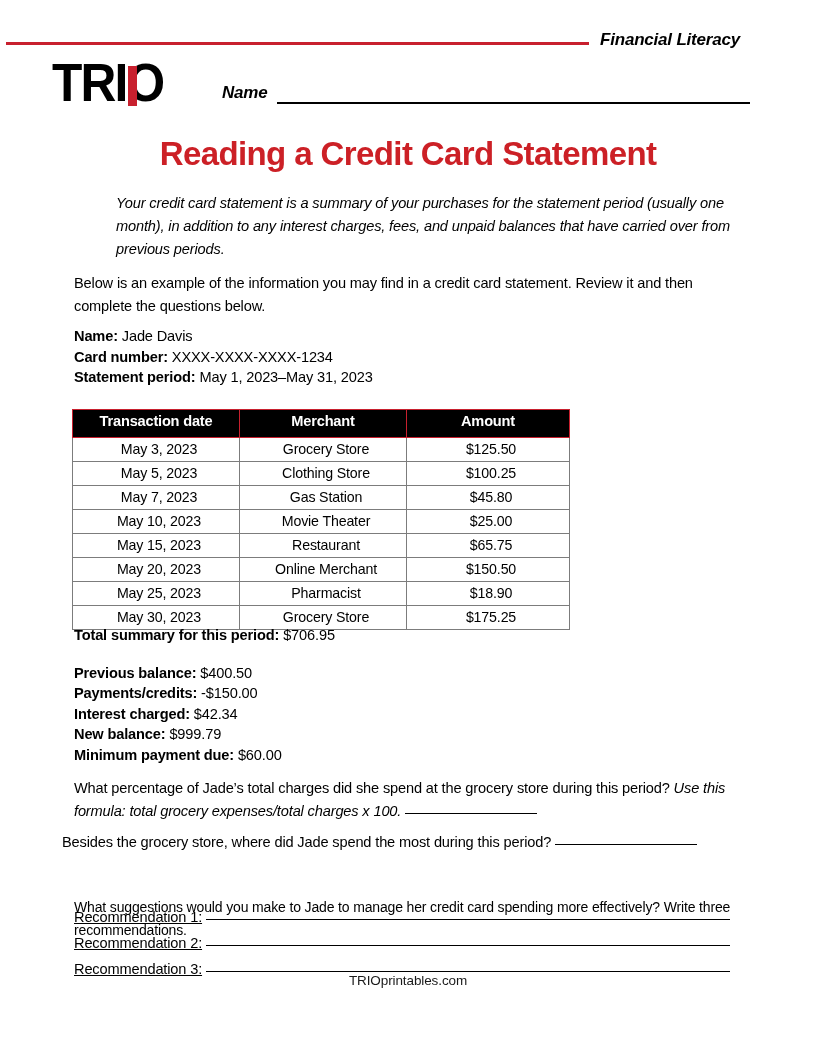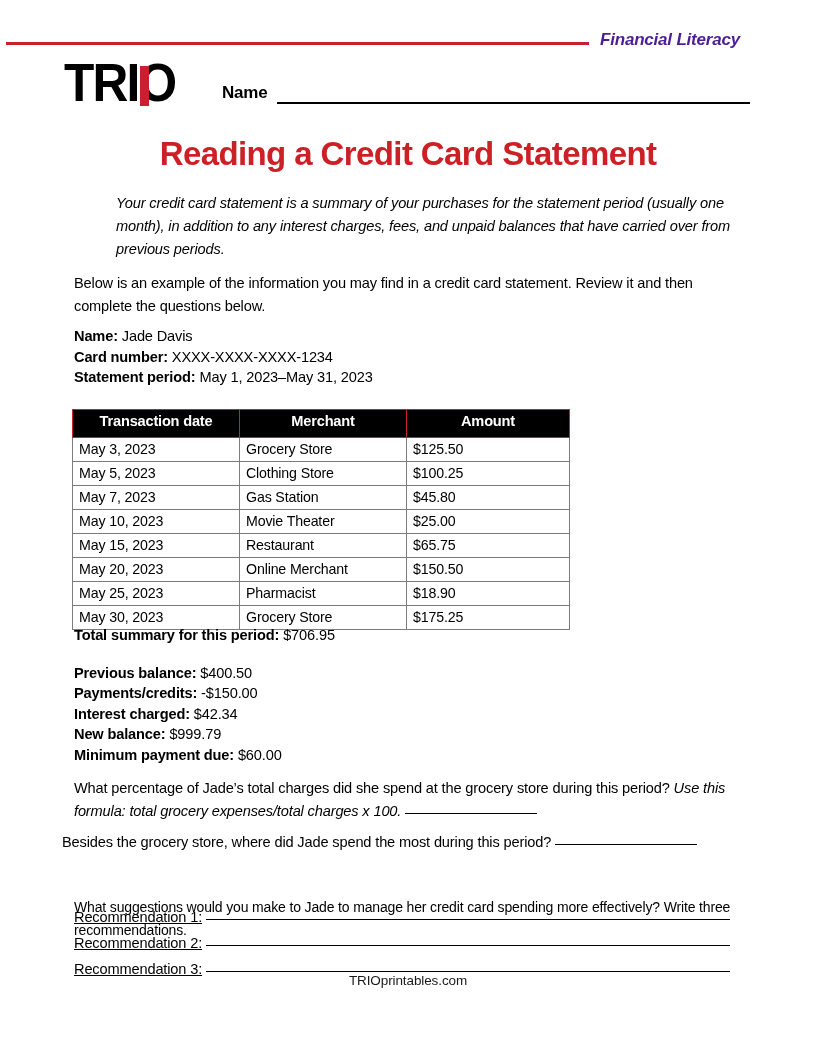--- a/index.html
+++ b/index.html
@@ -41,28 +41,28 @@
   }
   .header-subject {
     position: absolute;
     left: 600px;
     top: 30px;
     width: 210px;
     font-size: 17px;
     font-weight: bold;
     font-style: italic;
     letter-spacing: -0.2px;
-    color: #4c1d95;
+    color: #000000;
     white-space: nowrap;
   }
 
   
   .logo {
     position: absolute;
-    left: 64px;
+    left: 52px;
     top: 62px;
     width: 134px;
     height: 46px;
   }
   .logo-text {
     position: absolute;
     left: 0;
     top: -6px;
     font-family: "Liberation Sans", sans-serif;
     font-size: 54px;
@@ -84,20 +84,21 @@
   }
 
   
   .name-label {
     position: absolute;
     left: 222px;
     top: 83px;
     font-size: 17px;
     font-weight: bold;
     letter-spacing: -0.2px;
+    font-style: italic;
   }
   .name-rule {
     position: absolute;
     left: 277px;
     top: 102px;
     width: 473px;
     height: 2px;
     background: #000000;
   }
 
@@ -165,20 +166,21 @@
     text-align: center;
     padding: 3px 0 8px 0;
     border: 1px solid #c8202e;
   }
   .txn-table td {
     font-size: 14.2px;
     letter-spacing: -0.15px;
     padding: 2px 0 3px 6px;
     border: 1px solid #7c7c7c;
     height: 18px;
+    text-align: center;
   }
   .col-date  { width: 167px; }
   .col-merch { width: 167px; }
   .col-amt   { width: 163px; }
 
   
   .total-line {
     position: absolute;
     left: 74px;
     top: 627px;

